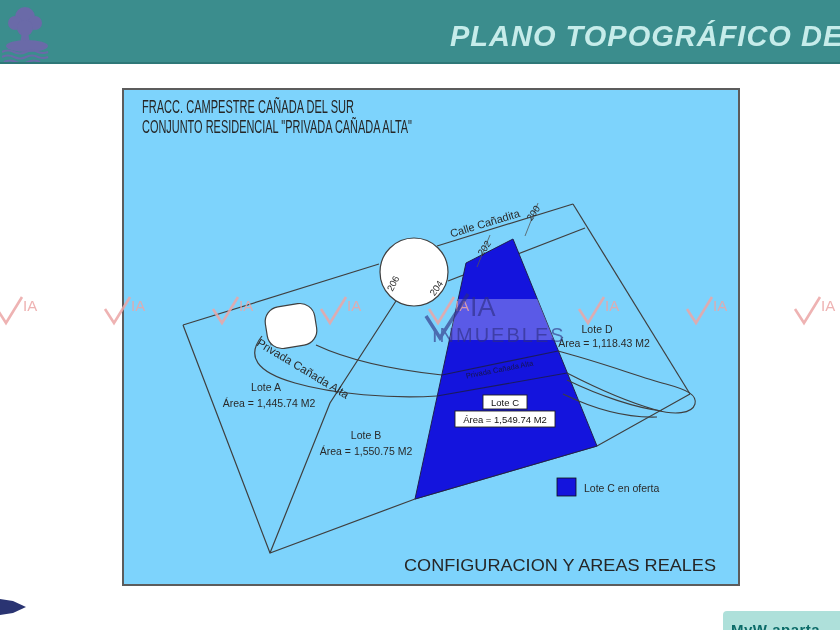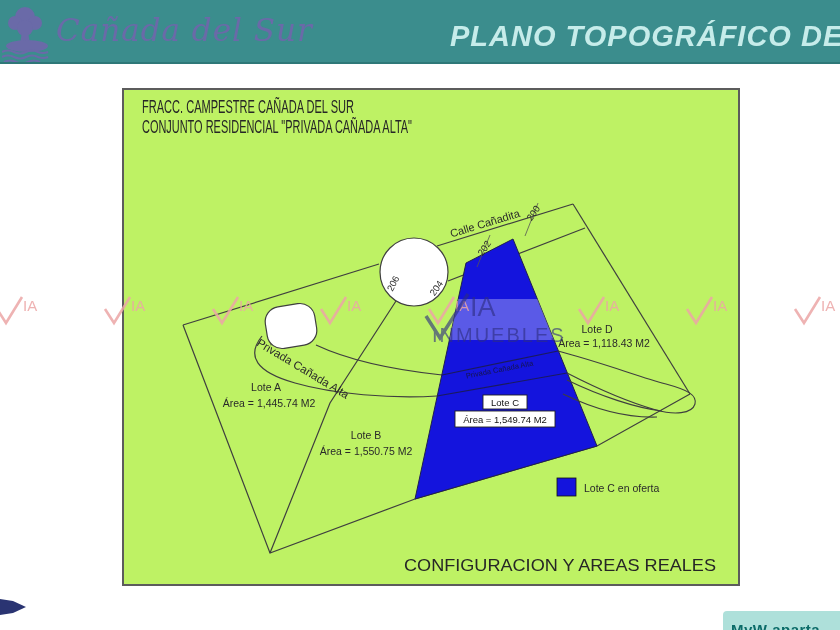--- a/index.html
+++ b/index.html
@@ -8,21 +8,21 @@
   
   .topbar{position:absolute;left:0;top:0;width:840px;height:62px;background:#3b8d8d;
           border-bottom:2px solid #2e7878;}
   .brand{position:absolute;left:56px;top:12px;color:#6a6aa8;
          font-family:"DejaVu Serif",serif;font-style:italic;font-size:31px;letter-spacing:1px;}
   .brand-icon{position:absolute;left:2px;top:2px;}
   .head-title{position:absolute;left:450px;top:20px;width:600px;white-space:nowrap;
               color:#c6ecea;font-size:29px;font-weight:bold;font-style:italic;letter-spacing:1px;}
   
   .plan-box{position:absolute;left:122px;top:88px;width:614px;height:494px;
-            border:2px solid #5c5c5c;background:#bef264;}
+            border:2px solid #5c5c5c;background:#7dd3fc;}
   .plan-box svg{position:absolute;left:0;top:0;}
   
   .wm-layer{position:absolute;left:0;top:0;width:840px;height:614px;pointer-events:none;}
   .wm{position:absolute;top:294px;opacity:.85;}
   .wm-big{position:absolute;left:420px;top:288px;opacity:.62;}
   
   .corner-arrow{position:absolute;left:0;top:598px;}
   .partial-logo{position:absolute;left:723px;top:611px;width:117px;height:19px;
                 background:#aee0da;border-radius:4px 0 0 0;overflow:hidden;}
   .partial-logo span{display:block;margin:10px 0 0 8px;font-size:15px;font-weight:bold;
@@ -43,21 +43,20 @@
         <circle cx="23" cy="26" r="8"></circle>
         <path d="M20,30 L26,30 L28,42 L18,42 Z"></path>
         <ellipse cx="25" cy="44" rx="21" ry="6"></ellipse>
       </g>
       <g stroke="#6a6aa8" stroke-width="2.2" fill="none">
         <path d="M0,50 q6,-3 12,0 q6,3 12,0 q6,-3 12,0 q5,2 10,0"></path>
         <path d="M0,55 q6,-3 12,0 q6,3 12,0 q6,-3 12,0 q5,2 10,0"></path>
         <path d="M2,60 q6,-3 12,0 q6,3 12,0 q6,-3 12,0"></path>
       </g>
     </svg>
-    <div class="brand">Cañada del Sur</div>
     <div class="head-title">PLANO TOPOGRÁFICO DEL TERRE</div>
   </div>
 
   <div class="plan-box">
     <svg width="610" height="490" viewBox="124 90 610 490">
       <defs>
         <clipPath id="blueclip">
           <polygon points="466,263 513,239 597,446 415,499"></polygon>
         </clipPath>
       </defs>

